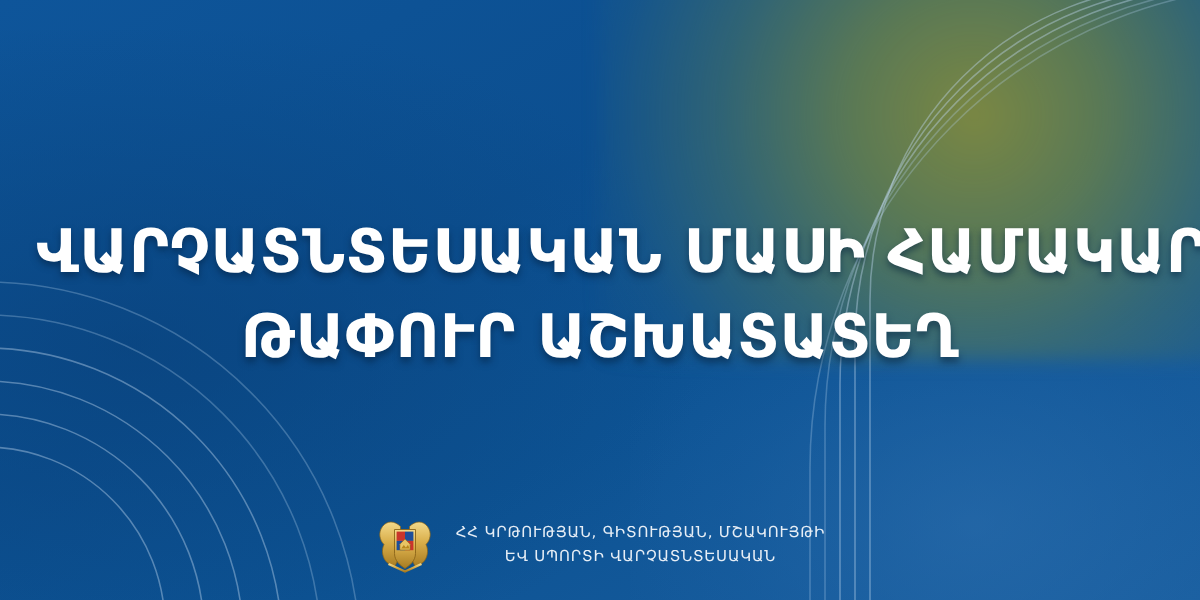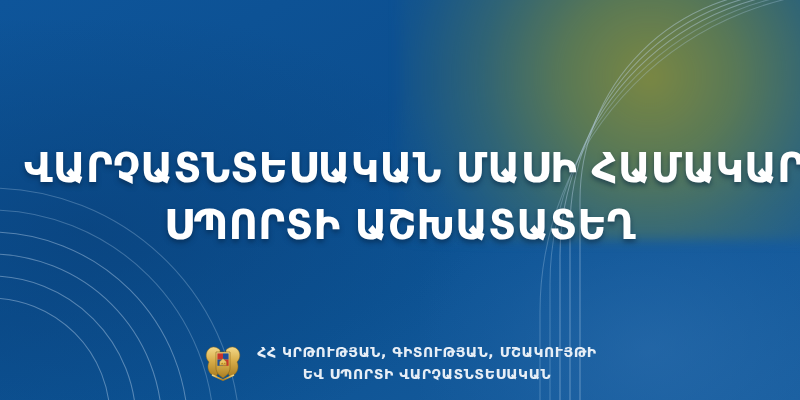--- a/index.html
+++ b/index.html
@@ -104,22 +104,22 @@
     gap: 14px;
   }
   .crest {
     width: 40px;
     height: 44px;
     flex: 0 0 auto;
     display: block;
   }
   .ministry {
     color: #e7eef6;
-    font-size: 14px;
-    font-weight: 700;
+    font-size: 10px;
+    font-weight: 400;
     line-height: 1.62;
     letter-spacing: 0.55px;
     text-align: center;
     white-space: nowrap;
   }
   .ministry span { display: block; }
 </style>
 </head>
 <body>
 
@@ -145,21 +145,21 @@
       <path d="M -10 276 A 146 146 0 0 1 136 422 L 136 410"></path>
       <path d="M -10 254 A 172 172 0 0 1 162 426 L 162 410"></path>
       <path d="M -10 232 A 198 198 0 0 1 188 430 L 188 410"></path>
       <path class="faint" d="M -10 210 A 224 224 0 0 1 214 434 L 214 410"></path>
       <path class="faint" d="M -10 188 A 250 250 0 0 1 240 438 L 240 410"></path>
     </g>
   </svg>
 
   <div class="headline">
     <span class="ln">ՎԱՐՉԱՏՆՏԵՍԱԿԱՆ ՄԱՍԻ ՀԱՄԱԿԱՐԳՈՂԻ</span>
-    <span class="ln">ՍՊՈՐՏԻ ԱՇԽԱՏԱՏԵՂ</span>
+    <span class="ln">ԹԱՓՈՒՐ ԱՇԽԱՏԱՏԵՂ</span>
   </div>
 
   <div class="footer">
     <svg class="crest" viewBox="0 0 40 44">
       <defs>
         <linearGradient id="gold" x1="0" y1="0" x2="0" y2="1">
           <stop offset="0%" stop-color="#f3d98a"></stop>
           <stop offset="45%" stop-color="#d9ae4a"></stop>
           <stop offset="100%" stop-color="#a87c22"></stop>
         </linearGradient>

